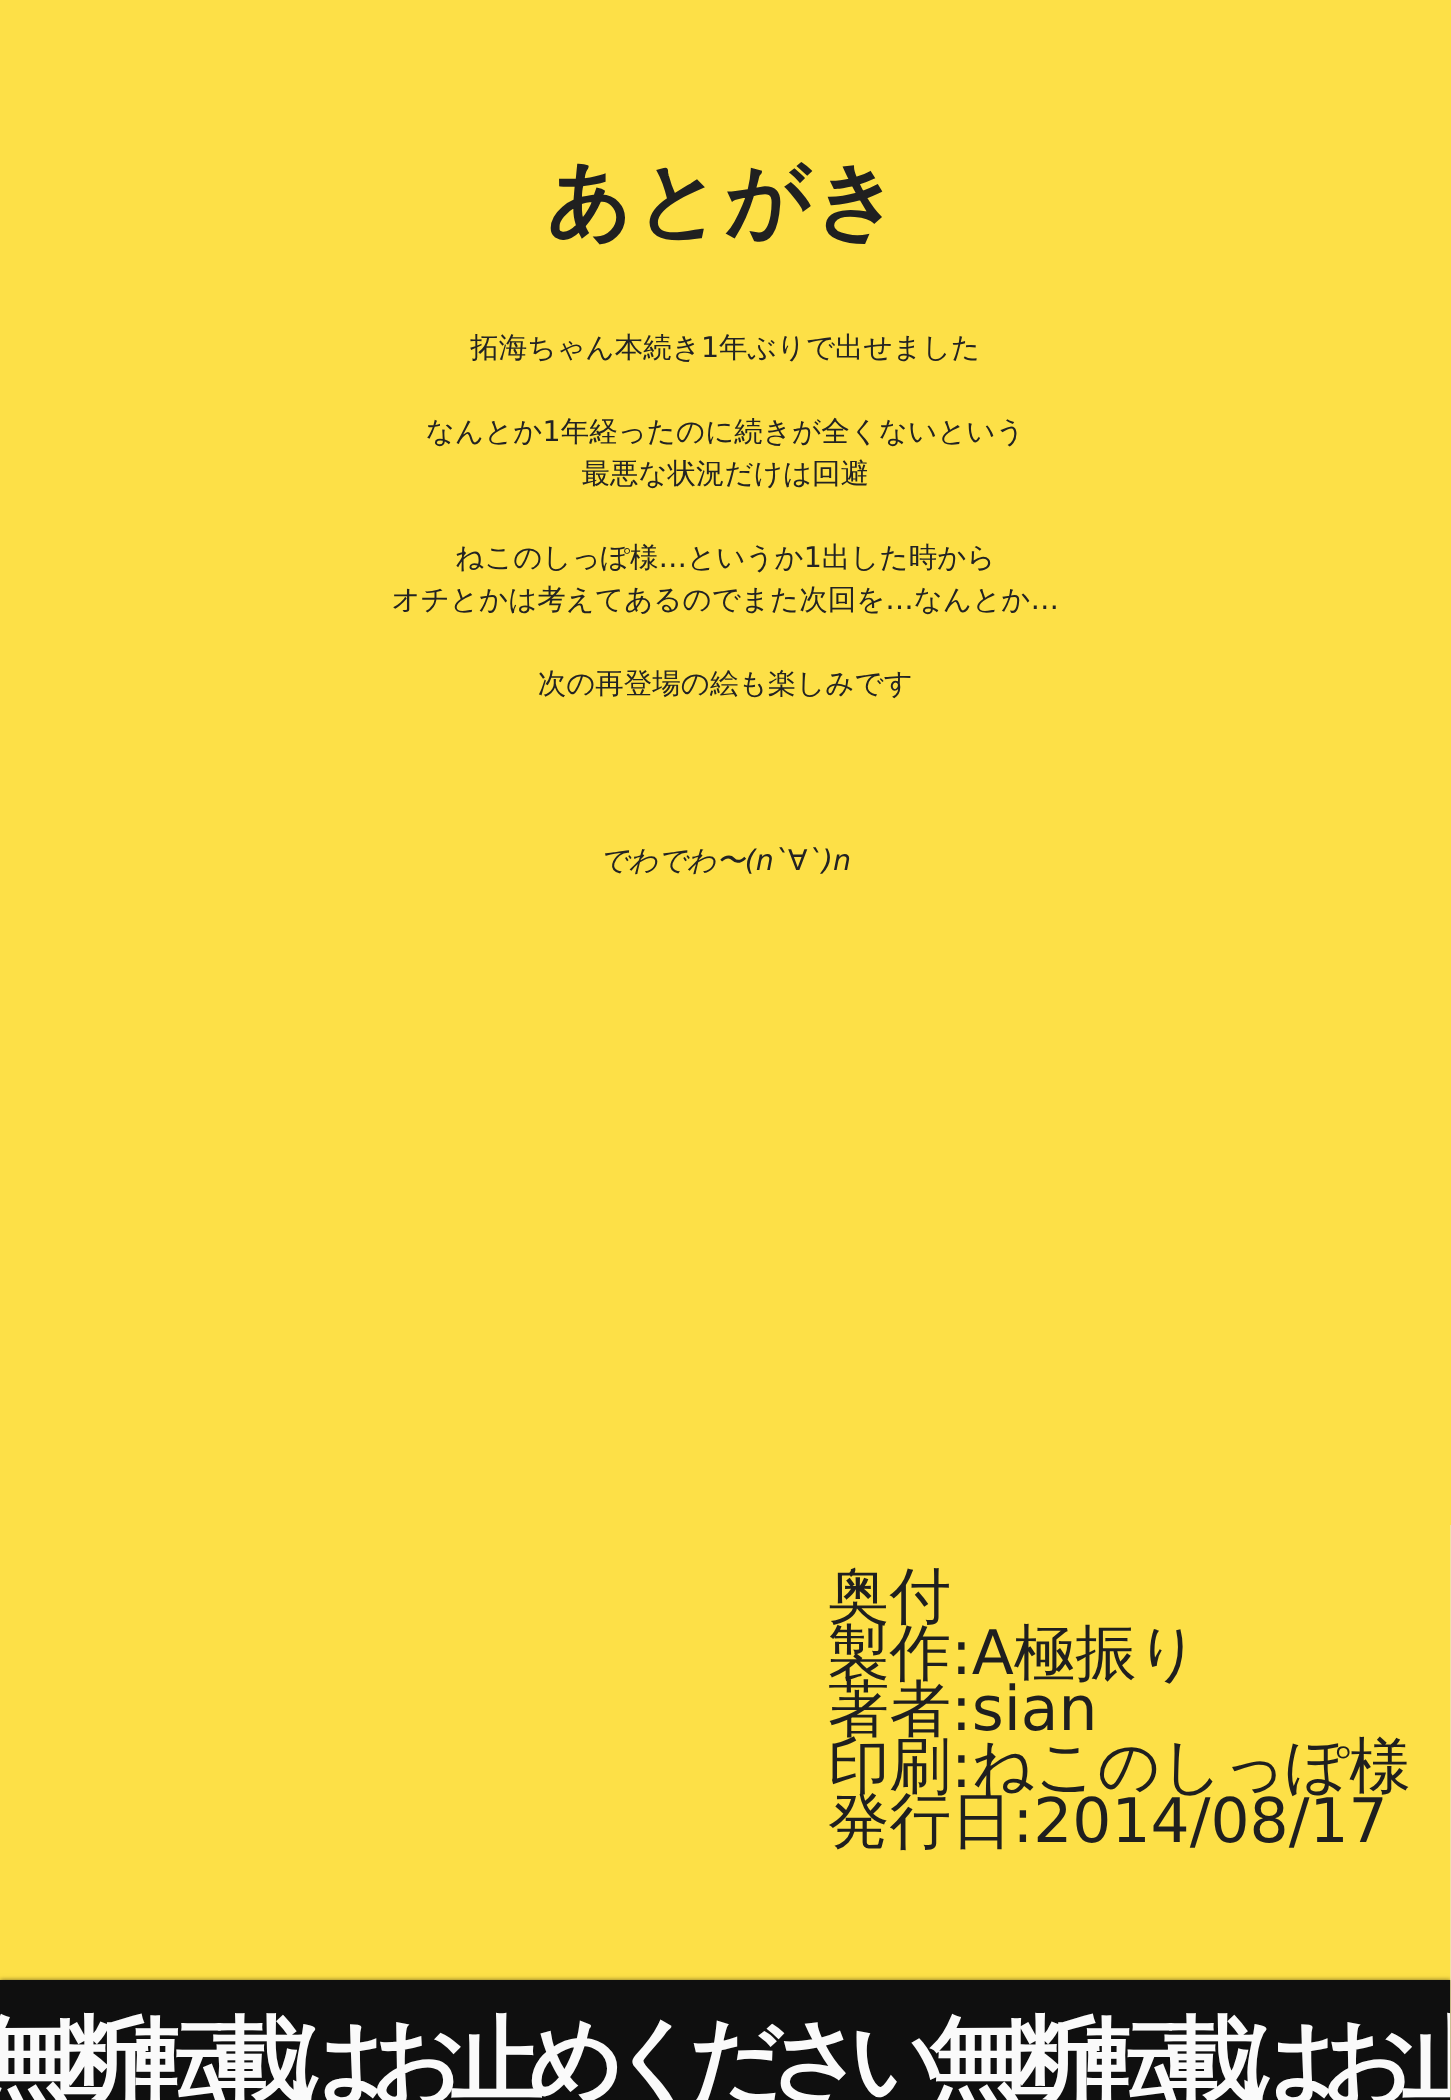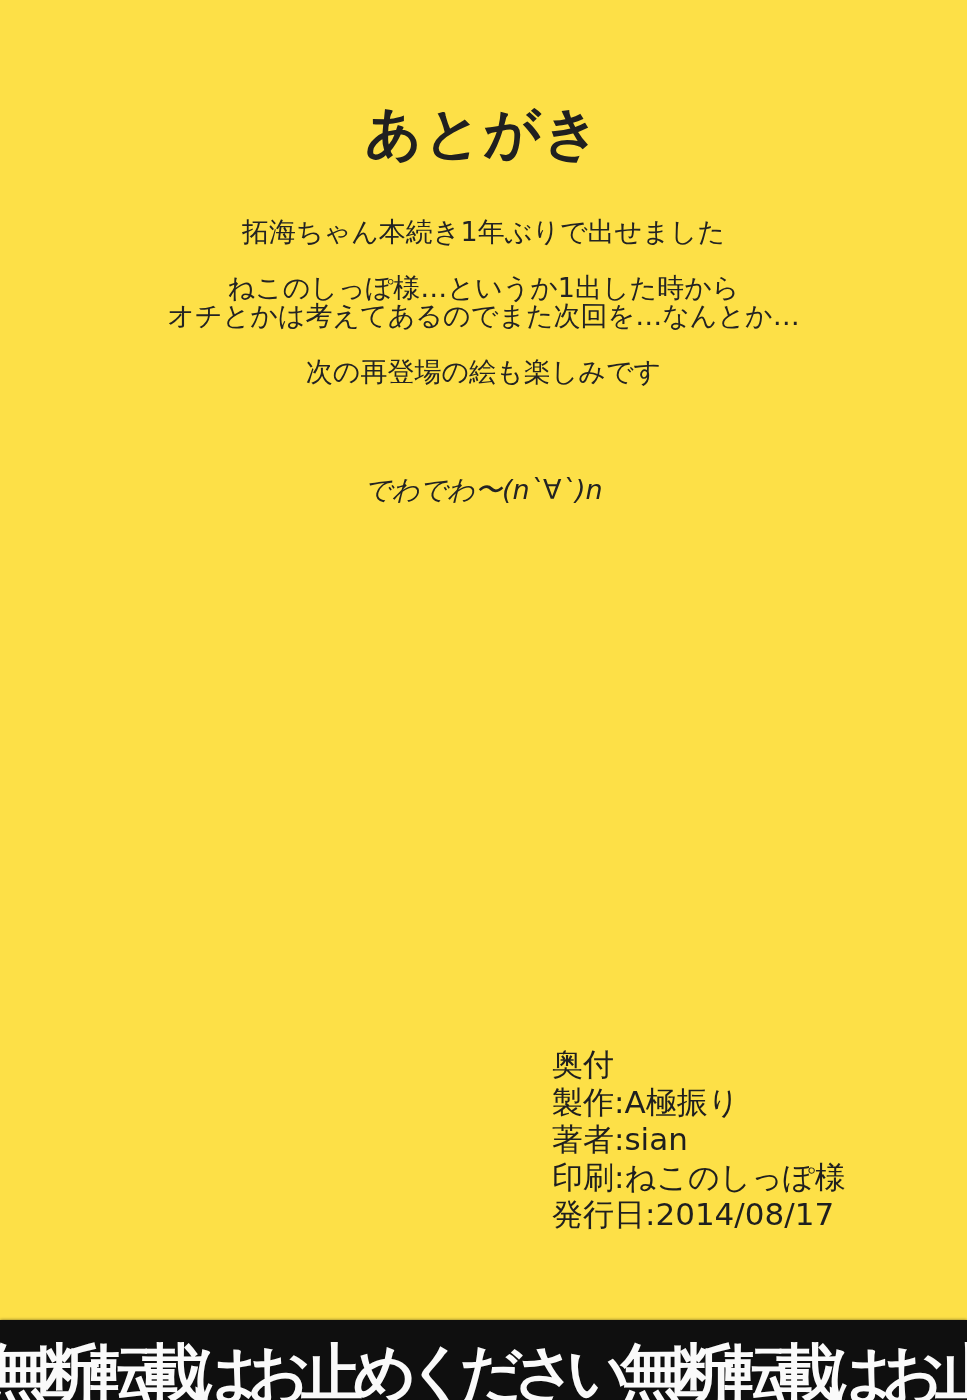--- a/index.html
+++ b/index.html
@@ -27,40 +27,40 @@
     font-weight: bold;
     letter-spacing: 2px;
     color: #202020;
   }
   .afterword {
     position: absolute;
     top: 218px;
     left: 0;
     width: 100%;
     text-align: center;
-    font-size: 27px;
+    font-size: 19px;
     line-height: 28px;
     color: #232323;
   }
   .para {
     margin: 0 0 28px 0;
   }
   .para.sign-off {
     margin-top: 90px;
     font-style: italic;
   }
   .line {
     display: block;
     white-space: nowrap;
   }
   .colophon {
     position: absolute;
     left: 552px;
     top: 1046px;
-    font-size: 31px;
+    font-size: 41px;
     line-height: 37.5px;
     color: #1f1f1f;
     text-align: left;
     white-space: nowrap;
   }
   .colophon-heading {
     display: block;
   }
   .colophon-line {
     display: block;
@@ -93,20 +93,24 @@
 
   <div class="title">あとがき</div>
 
   <div class="afterword">
 
     <p class="para">
       <span class="line">拓海ちゃん本続き1年ぶりで出せました</span>
     </p>
 
 
+    <p class="para">
+      <span class="line">なんとか1年経ったのに続きが全くないという</span>
+      <span class="line">最悪な状況だけは回避</span>
+    </p>
 
     <p class="para">
       <span class="line">ねこのしっぽ様…というか1出した時から</span>
       <span class="line">オチとかは考えてあるのでまた次回を…なんとか…</span>
     </p>
 
     <p class="para">
       <span class="line">次の再登場の絵も楽しみです</span>
     </p>
 

